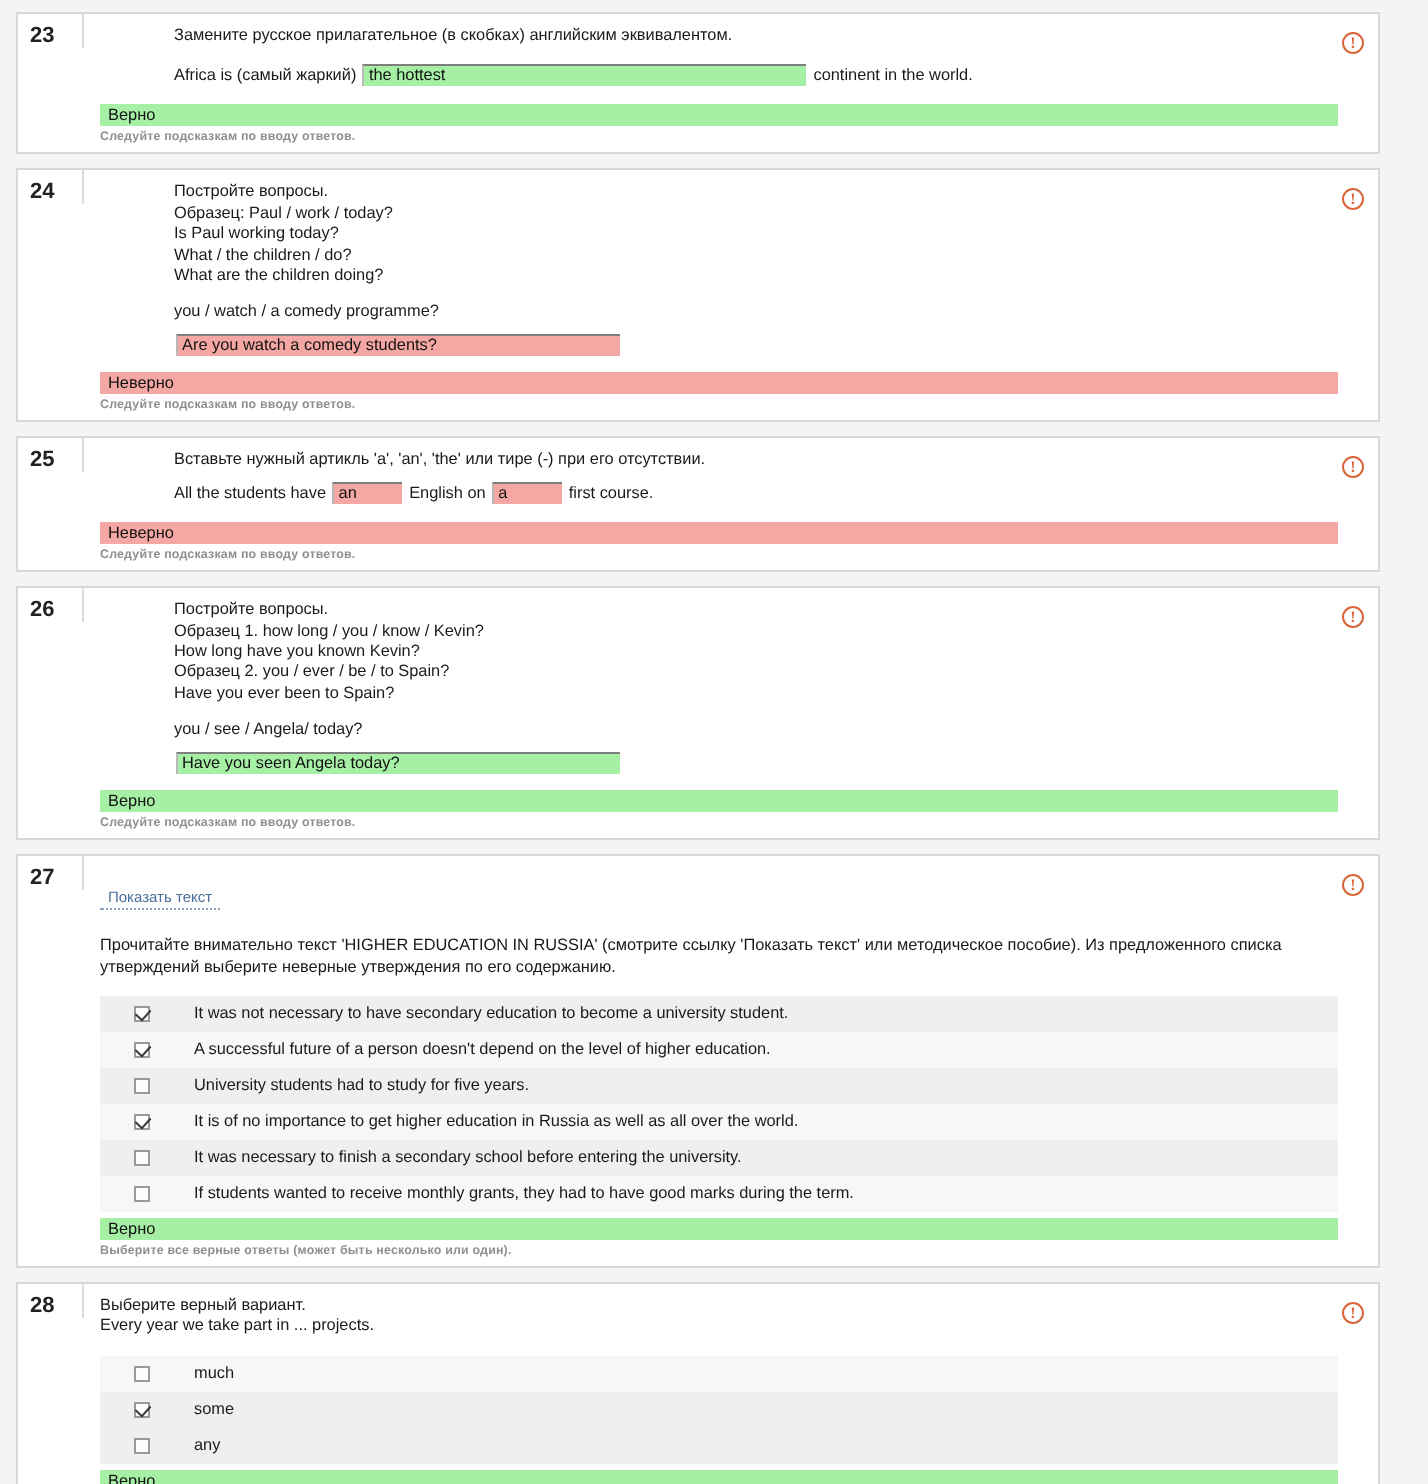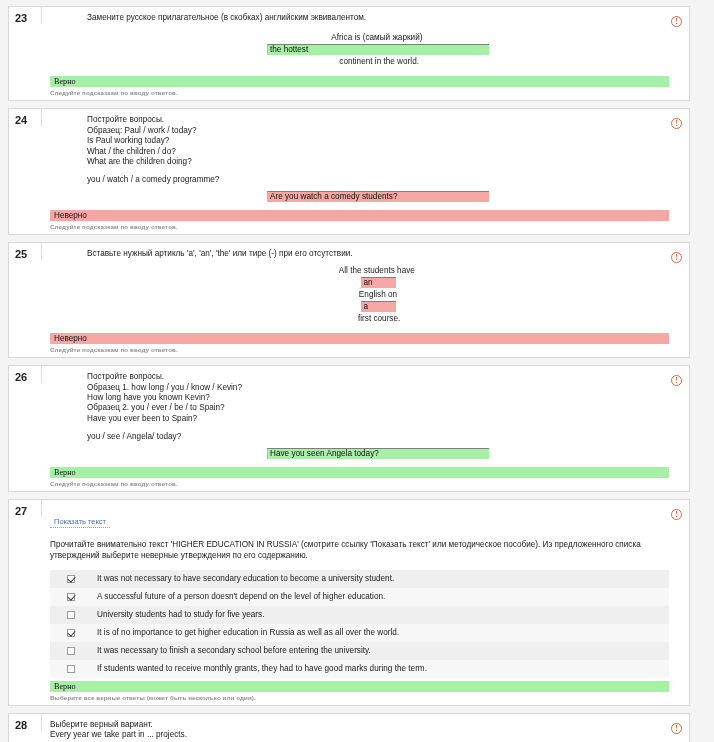--- a/index.html
+++ b/index.html
@@ -57,21 +57,20 @@
   .gap { height: 8px; }
   .gap-sm { height: 5px; }
 
   .sentence {
     font-size: 8.2px;
     color: #1a1a1a;
     line-height: 13px;
     display: flex;
     align-items: center;
     flex-wrap: wrap;
-    flex-direction: column;
   }
   .sentence span.txt { white-space: pre; }
 
   .inp {
     display: inline-block;
     height: 11px;
     line-height: 10px;
     font-size: 8.2px;
     color: #111;
     border: 0;
@@ -90,21 +89,21 @@
   .inp-narrow { width: 35px; }
 
   .fb {
     margin: 0 20px 0 8px;
     height: 11px;
     line-height: 11px;
     font-size: 8.2px;
     padding-left: 4px;
     color: #111;
   }
-  .fb.ok  { background: #a6f0a6; font-family: Liberation Serif, serif; }
+  .fb.ok  { background: #a6f0a6; }
   .fb.bad { background: #f5a8a3; }
 
   .hint {
     font-size: 6.2px;
     font-weight: bold;
     color: #8f8f8f;
     margin: 2px 0 0 8px;
     letter-spacing: .1px;
   }
 

